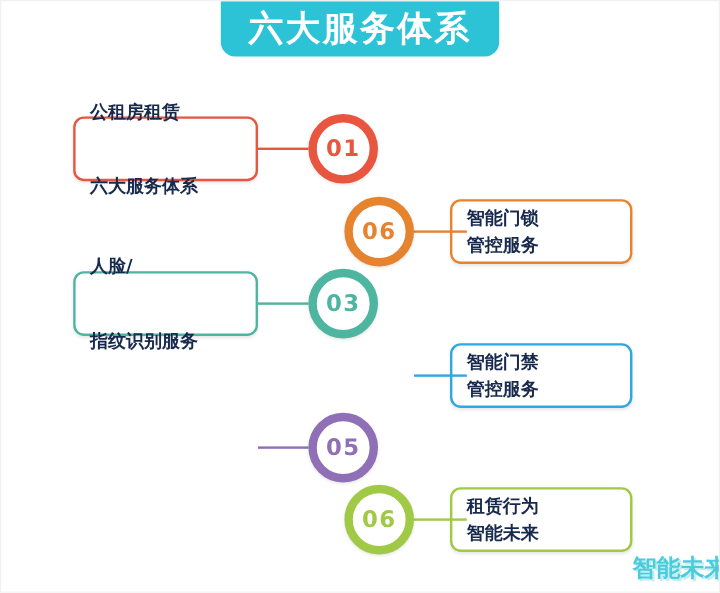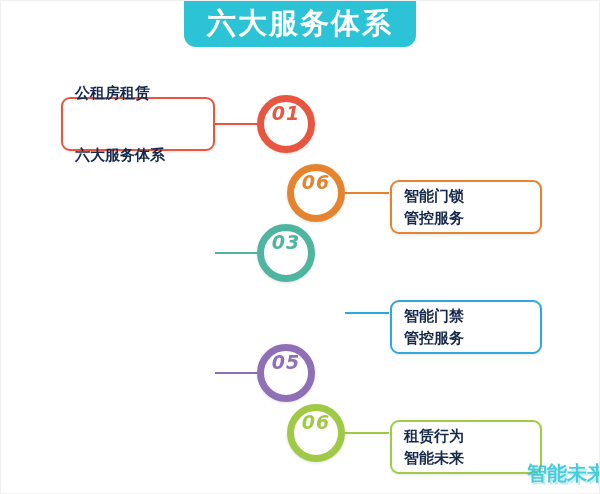--- a/index.html
+++ b/index.html
@@ -33,23 +33,22 @@
 
   
   .item { position:absolute; left:0; width:600px; height:58px; }
 
   .circle {
     position:absolute; top:0;
     width:44px; height:44px;
     background:#ffffff;
     border:7px solid var(--c,#999);
     border-radius:50%;
-    display:flex; justify-content:center;
+    display:flex; align-items:center; justify-content:center;
     box-shadow:0 1px 3px rgba(0,0,0,0.12);
-    font-style:italic;
   }
   .item.left  .circle { left:256px; }
   .item.right .circle { left:286px; }
 
   .circle .num {
     color:var(--c,#999);
     font-size:19px;
     font-weight:bold;
     letter-spacing:1px;
   }
@@ -66,21 +65,21 @@
     height:54px;
     box-sizing:border-box;
     background:#ffffff;
     border:2px solid var(--c,#999);
     border-radius:9px;
     display:flex; flex-direction:column; justify-content:center;
     padding:2px 12px;
     box-shadow:0 1px 3px rgba(0,0,0,0.10);
   }
   .item.left  .label-box { left:60px;  width:154px;gap:40px; }
-  .item.right .label-box { left:389px; width:152px;margin-top:14px; }
+  .item.right .label-box { left:374px; width:152px; }
 
   .label-line {
     color:#17294d;
     font-size:15px;
     font-weight:600;
     line-height:22px;
     white-space:nowrap;
   }
 
   
@@ -120,20 +119,24 @@
       <div class="label-line">智能门锁</div>
       <div class="label-line">管控服务</div>
     </div>
     <div class="connector"></div>
     <div class="circle">
       <span class="num">06</span>
     </div>
   </div>
 
   <div class="item left" style="top: 223px; --c: #4eb5a0;">
+    <div class="label-box">
+      <div class="label-line">人脸/</div>
+      <div class="label-line">指纹识别服务</div>
+    </div>
     <div class="connector"></div>
     <div class="circle">
       <span class="num">03</span>
     </div>
   </div>
 
   <div class="item right" style="top: 283px; --c: #2fa7df;">
     <div class="label-box">
       <div class="label-line">智能门禁</div>
       <div class="label-line">管控服务</div>

